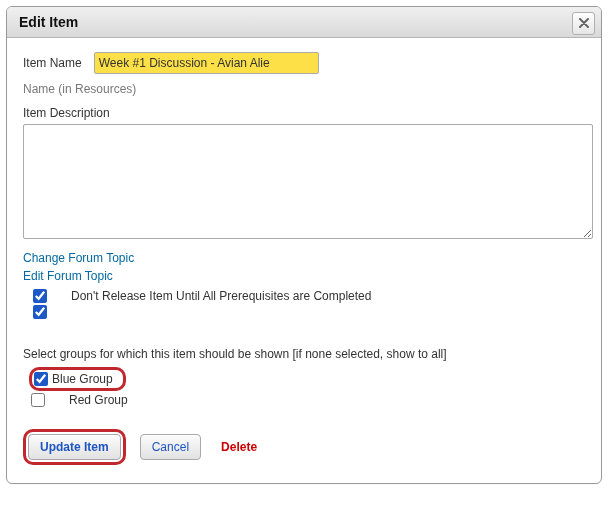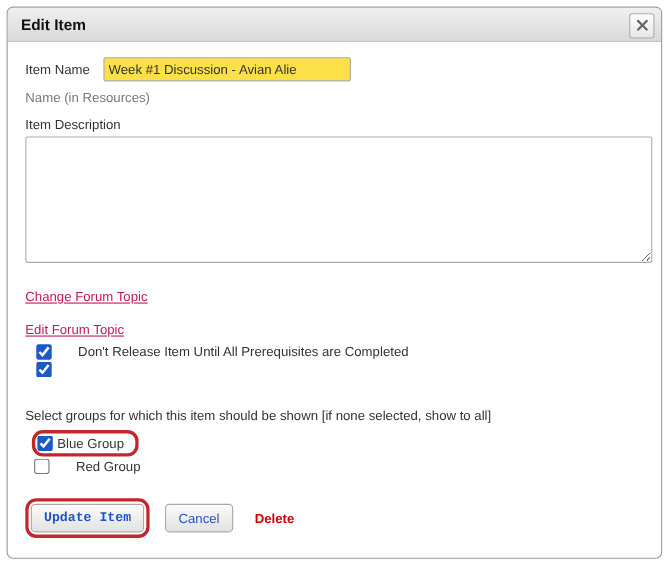--- a/index.html
+++ b/index.html
@@ -9,30 +9,30 @@
   .titlebar h1{margin:0;font-size:14px;font-weight:bold;color:#111;}
   .close-btn{position:absolute;top:5px;right:6px;width:21px;height:21px;border:1px solid #b0b0b0;border-radius:3px;background:linear-gradient(#fefefe,#e6e6e6);display:flex;align-items:center;justify-content:center;cursor:pointer;color:#555;}
   .close-btn svg{width:10px;height:10px;}
   .body{padding:14px 16px 18px;}
   .row{display:flex;align-items:center;gap:12px;margin-bottom:8px;}
   .lbl{color:#333;}
   input[type=text]{font-family:inherit;font-size:12px;padding:3px 4px;border:1px solid #aaa;border-radius:2px;color:#333;background:#fde047;}
   input.itemname{width:215px;}
   .muted{color:#777;margin:4px 0 10px;}
   textarea.desc{width:560px;height:105px;border:1px solid #aaa;border-radius:2px;font-family:inherit;font-size:12px;padding:4px;resize:both;display:block;margin-bottom:12px;}
-  .linkish{color:#be185d;text-decoration:underline;cursor:pointer;display:inline-block;margin-bottom:4px;margin-top:12px;}
+  .linkish{color:#0369a1;cursor:pointer;display:inline-block;margin-bottom:4px;}
   .check-row{display:flex;align-items:center;gap:24px;margin:2px 0 2px 10px;color:#333;}
   input[type=checkbox]{accent-color:#1d58c7;width:14px;height:14px;margin:0;}
   .spacer{height:26px;}
   .group-prompt{margin-bottom:6px;}
   .group-list{margin-left:6px;margin-bottom:22px;}
   .highlight{display:inline-flex;align-items:center;padding:2px 10px 2px 2px;border:3px solid #c1272d;border-radius:10px;}
   .btn-row{display:flex;align-items:center;gap:10px;}
   .btn{font-family:inherit;font-size:12px;padding:5px 11px;border:1px solid #a8a8a8;border-radius:4px;background:linear-gradient(#fbfbfb,#e2e2e2);cursor:pointer;box-shadow:inset 0 1px 0 #fff;}
-  .btn-primary{color:#1f55c2;font-weight:bold;font-family:Liberation Mono, monospace;}
+  .btn-primary{color:#1f55c2;font-weight:bold;}
   .btn-cancel{color:#1f55c2;}
   .delete-link{color:#c00;font-weight:bold;text-decoration:none;cursor:pointer;margin-left:10px;}
   .highlight-wrap{display:inline-block;border:3px solid #c1272d;border-radius:10px;padding:2px;margin-right:4px;}
 </style>
 </head>
 <body>
 <div class="wrap">
 <div class="dialog">
 
   <div class="titlebar">

